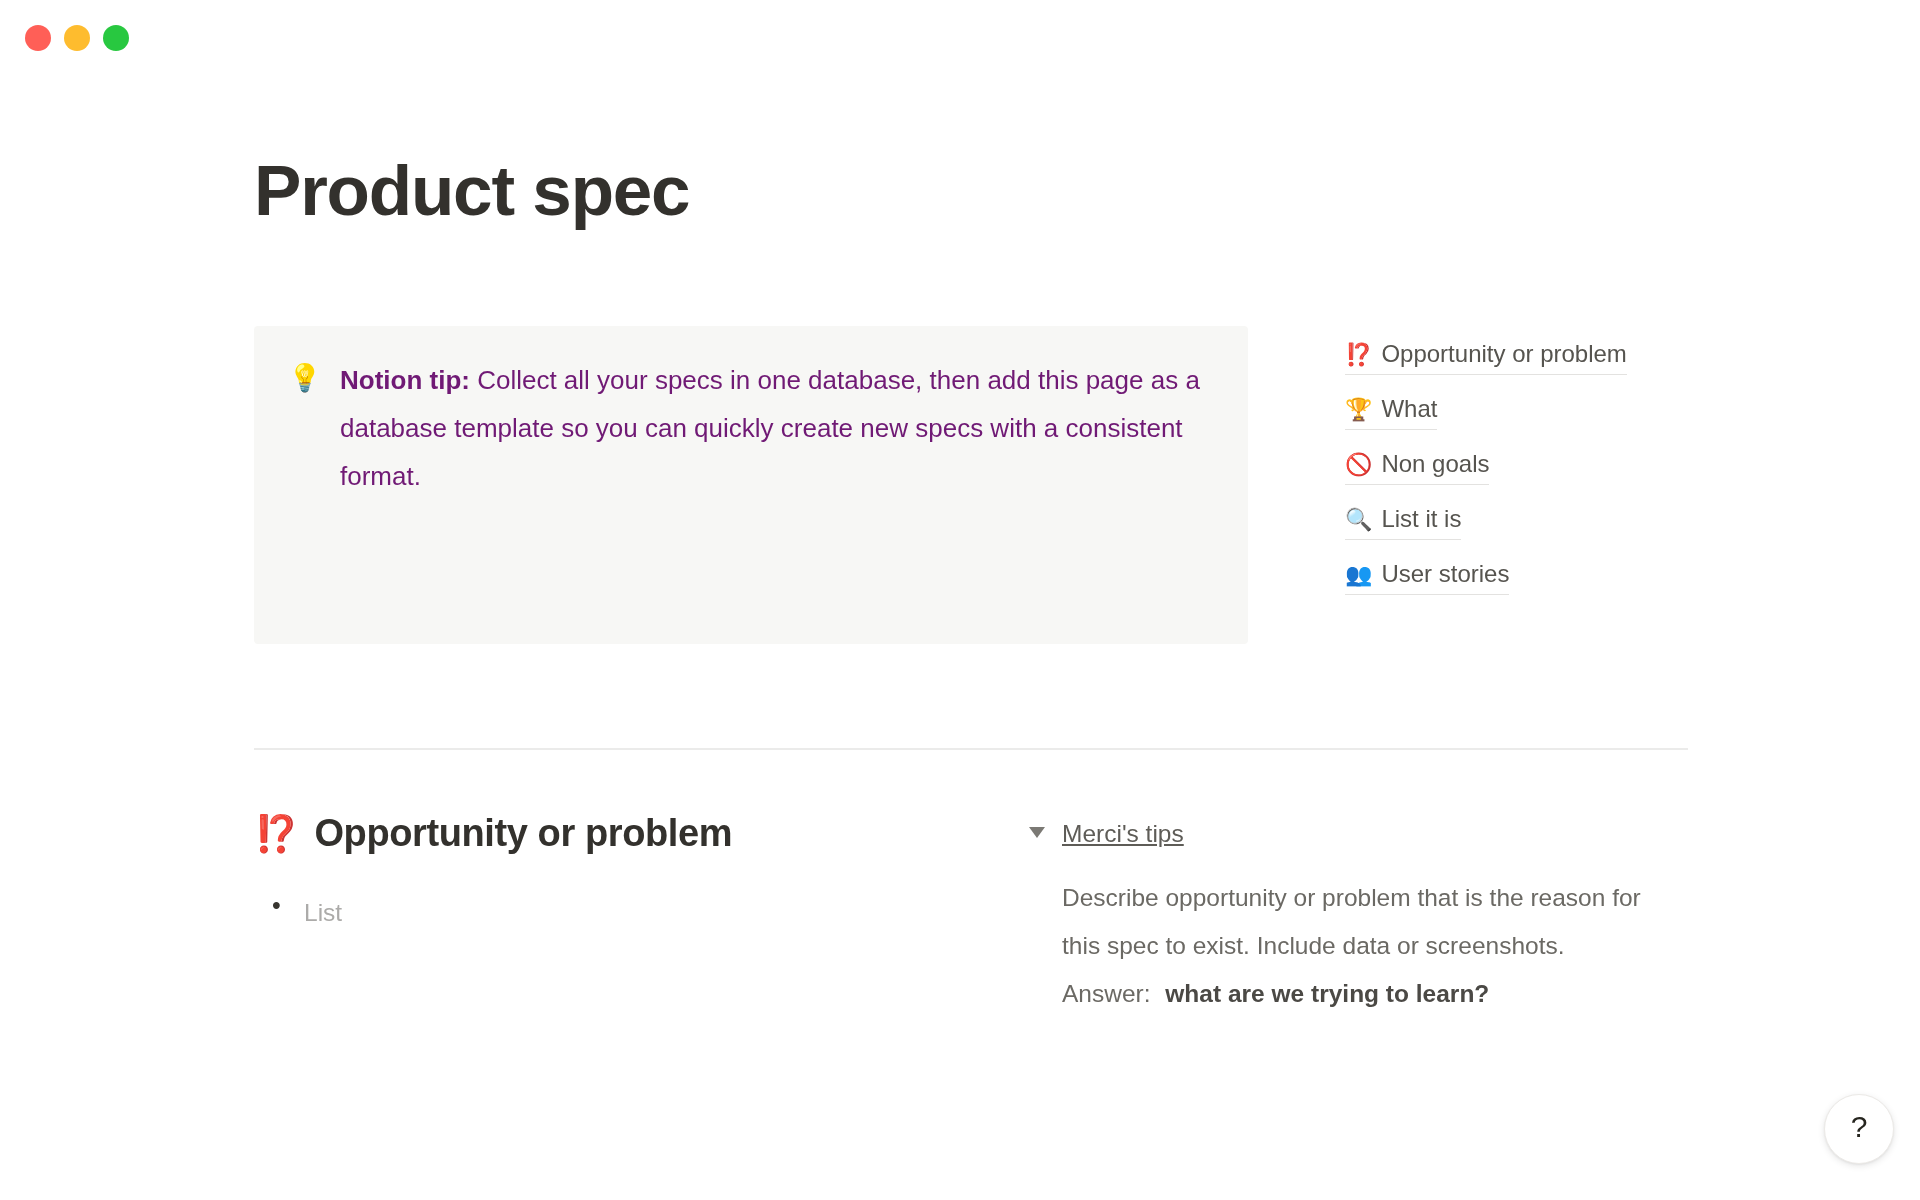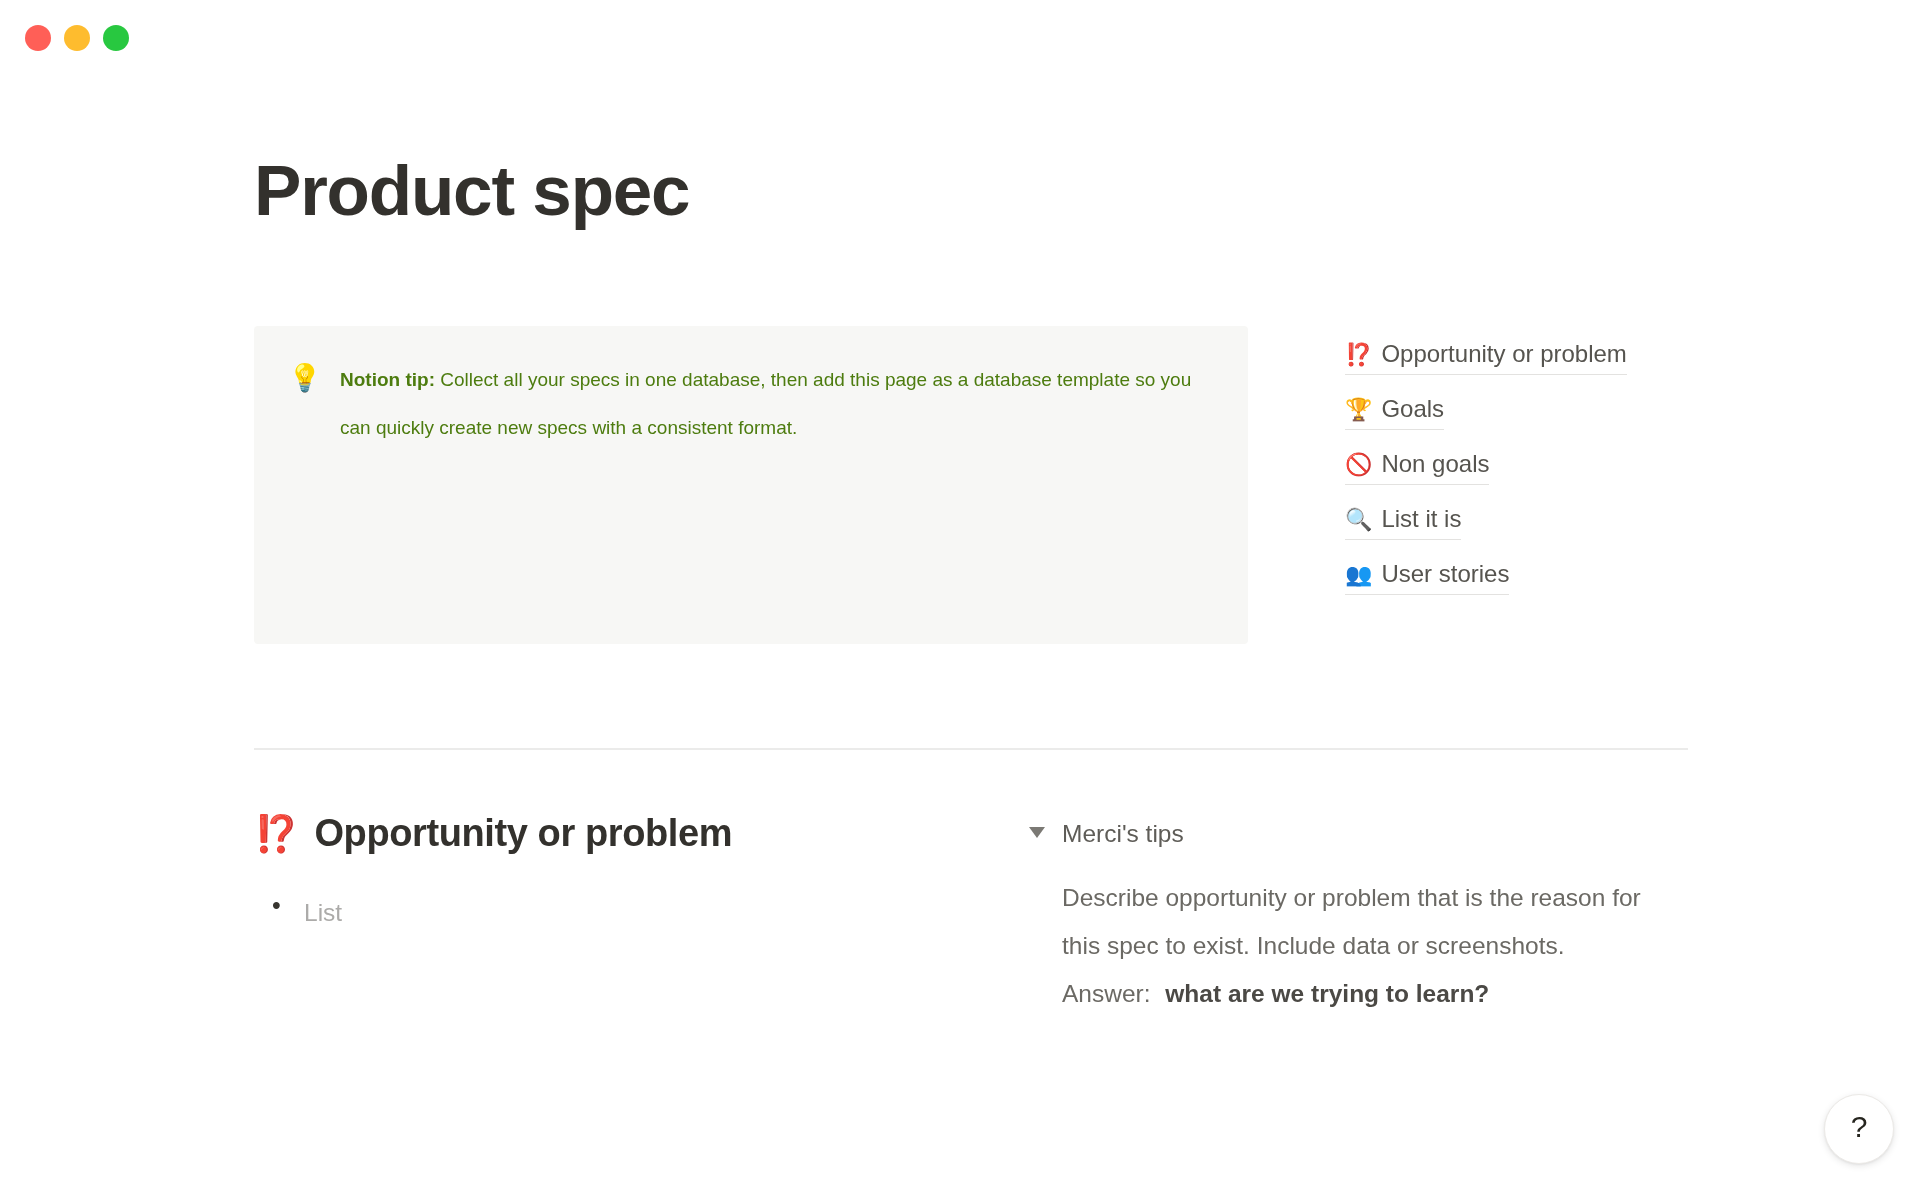--- a/index.html
+++ b/index.html
@@ -82,23 +82,23 @@
     font-size: 27px;
     line-height: 48px;
     font-family: "DejaVu Sans", sans-serif;
     color: #f2d675;
   }
   .callout-body {
     flex: 1 1 auto;
     padding-top: 2px;
   }
   .callout-p {
-    font-size: 19px;
+    font-size: 26px;
     line-height: 48px;
-    color: #4d7c0f;
+    color: #701a75;
     margin-bottom: 10px;
   }
   .callout-p:last-child { margin-bottom: 0; }
   .callout-p b { font-weight: bold; }
 
   
   .toc {
     position: absolute;
     left: 1345px;
     top: 336px;
@@ -198,20 +198,21 @@
   }
   .toggle-arrow {
     flex: 0 0 36px;
     padding-top: 11px;
   }
   .toggle-arrow svg { display: block; }
   .toggle-title {
     font-size: 24.5px;
     line-height: 48px;
     color: #5e5c57;
+    text-decoration: underline;
   }
   .toggle-content {
     margin-top: 16px;
     padding-left: 36px;
   }
   .toggle-text {
     font-size: 24.5px;
     line-height: 48px;
     color: #6b6964;
   }
@@ -269,21 +270,21 @@
           <b>Notion tip:</b><span> Collect all your specs in one database, then add this page as a database template so you can quickly create new specs with a consistent format.</span>
         </p>
       </div>
     </div>
 
     <nav class="toc">
       <a class="toc-item">
         <span class="toc-emoji red">⁉️</span><span class="toc-label">Opportunity or problem</span>
       </a>
       <a class="toc-item">
-        <span class="toc-emoji gold">🏆</span><span class="toc-label">Goals</span>
+        <span class="toc-emoji gold">🏆</span><span class="toc-label">What</span>
       </a>
       <a class="toc-item">
         <span class="toc-emoji ban">🚫</span><span class="toc-label">Non goals</span>
       </a>
       <a class="toc-item">
         <span class="toc-emoji glass">🔍</span><span class="toc-label">List it is</span>
       </a>
       <a class="toc-item">
         <span class="toc-emoji users">👥</span><span class="toc-label">User stories</span>
       </a>

